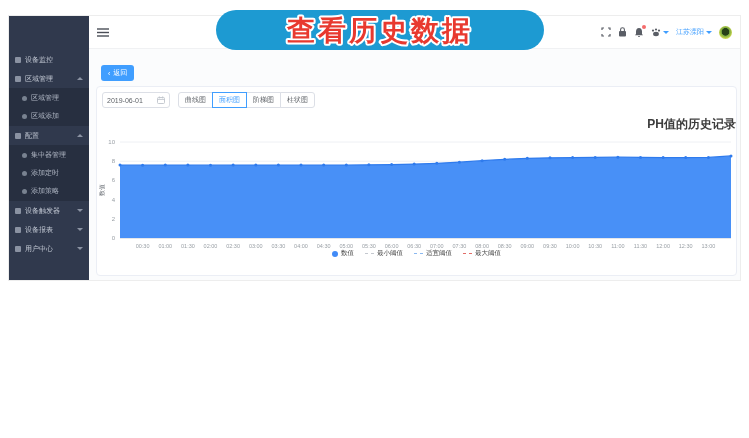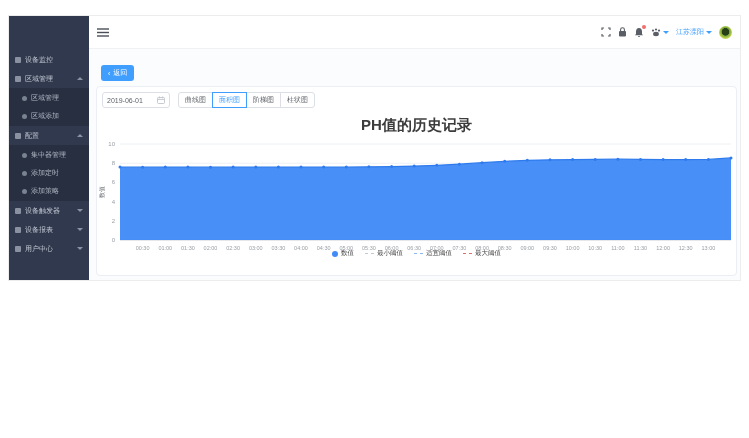--- a/index.html
+++ b/index.html
@@ -35,21 +35,21 @@
   .card{position:absolute;left:7px;top:37px;width:641px;height:190px;background:#fff;
         border:1px solid #ebeef5;border-radius:4px;box-sizing:border-box;}
   .card-toolbar{display:flex;align-items:center;margin:5px 0 0 5px;gap:8px;}
   .date-input{width:68px;height:16px;border:1px solid #dcdfe6;border-radius:3px;display:flex;align-items:center;
               justify-content:space-between;padding:0 4px;font-size:7px;color:#5f6368;box-sizing:border-box;background:#fff;cursor:pointer;}
   .ct-group{display:inline-flex;}
   .ct-btn{height:16px;padding:0 6px;font-size:7px;color:#5f6368;background:#fff;border:1px solid #dcdfe6;margin-left:-1px;cursor:pointer;}
   .ct-btn:first-child{border-radius:3px 0 0 3px;margin-left:0;}
   .ct-btn:last-child{border-radius:0 3px 3px 0;}
   .ct-btn.sel{color:#409eff;border-color:#409eff;position:relative;z-index:1;}
-  .chart-title{text-align:center;font-size:15px;font-weight:bold;color:#3c3c3c;margin-top:8px;}
+  .chart-title{text-align:right;font-size:12px;font-weight:bold;color:#3c3c3c;margin-top:8px;}
   .chart-svg{display:block;margin-top:1px;}
   .legend{position:absolute;left:0;right:0;top:162px;display:flex;justify-content:center;gap:11px;align-items:center;}
   .lg-item{display:inline-flex;align-items:center;gap:3px;font-size:6.5px;color:#484848;cursor:pointer;}
   .lg-dot{width:6px;height:6px;border-radius:50%;}
   .lg-dash{width:9px;height:0;border-top:1.5px dashed;}
   
   .banner{position:absolute;left:215px;top:9px;width:330px;height:42px;z-index:10;}
 </style>
 </head>
 <body>
@@ -285,14 +285,20 @@
                 <span class="lg-dash" style="border-top-color: rgb(226, 109, 104);"></span>
                 <span class="lg-label">最大阈值</span>
               </span>
             </div>
         </div>
       </div>
 
     </div>
   </div>
 
+  <div class="banner">
+    <svg width="330" height="42" viewBox="0 0 330 42">
+      <rect x="1" y="1" width="328" height="40" rx="20" fill="#1d9ad2"></rect>
+      <text x="165" y="31" text-anchor="middle" font-size="28" font-weight="bold" letter-spacing="3" fill="#e8392f" stroke="#ffffff" stroke-width="4" paint-order="stroke" stroke-linejoin="round">查看历史数据</text>
+    </svg>
+  </div>
 
 </div>
 
 </body></html>

